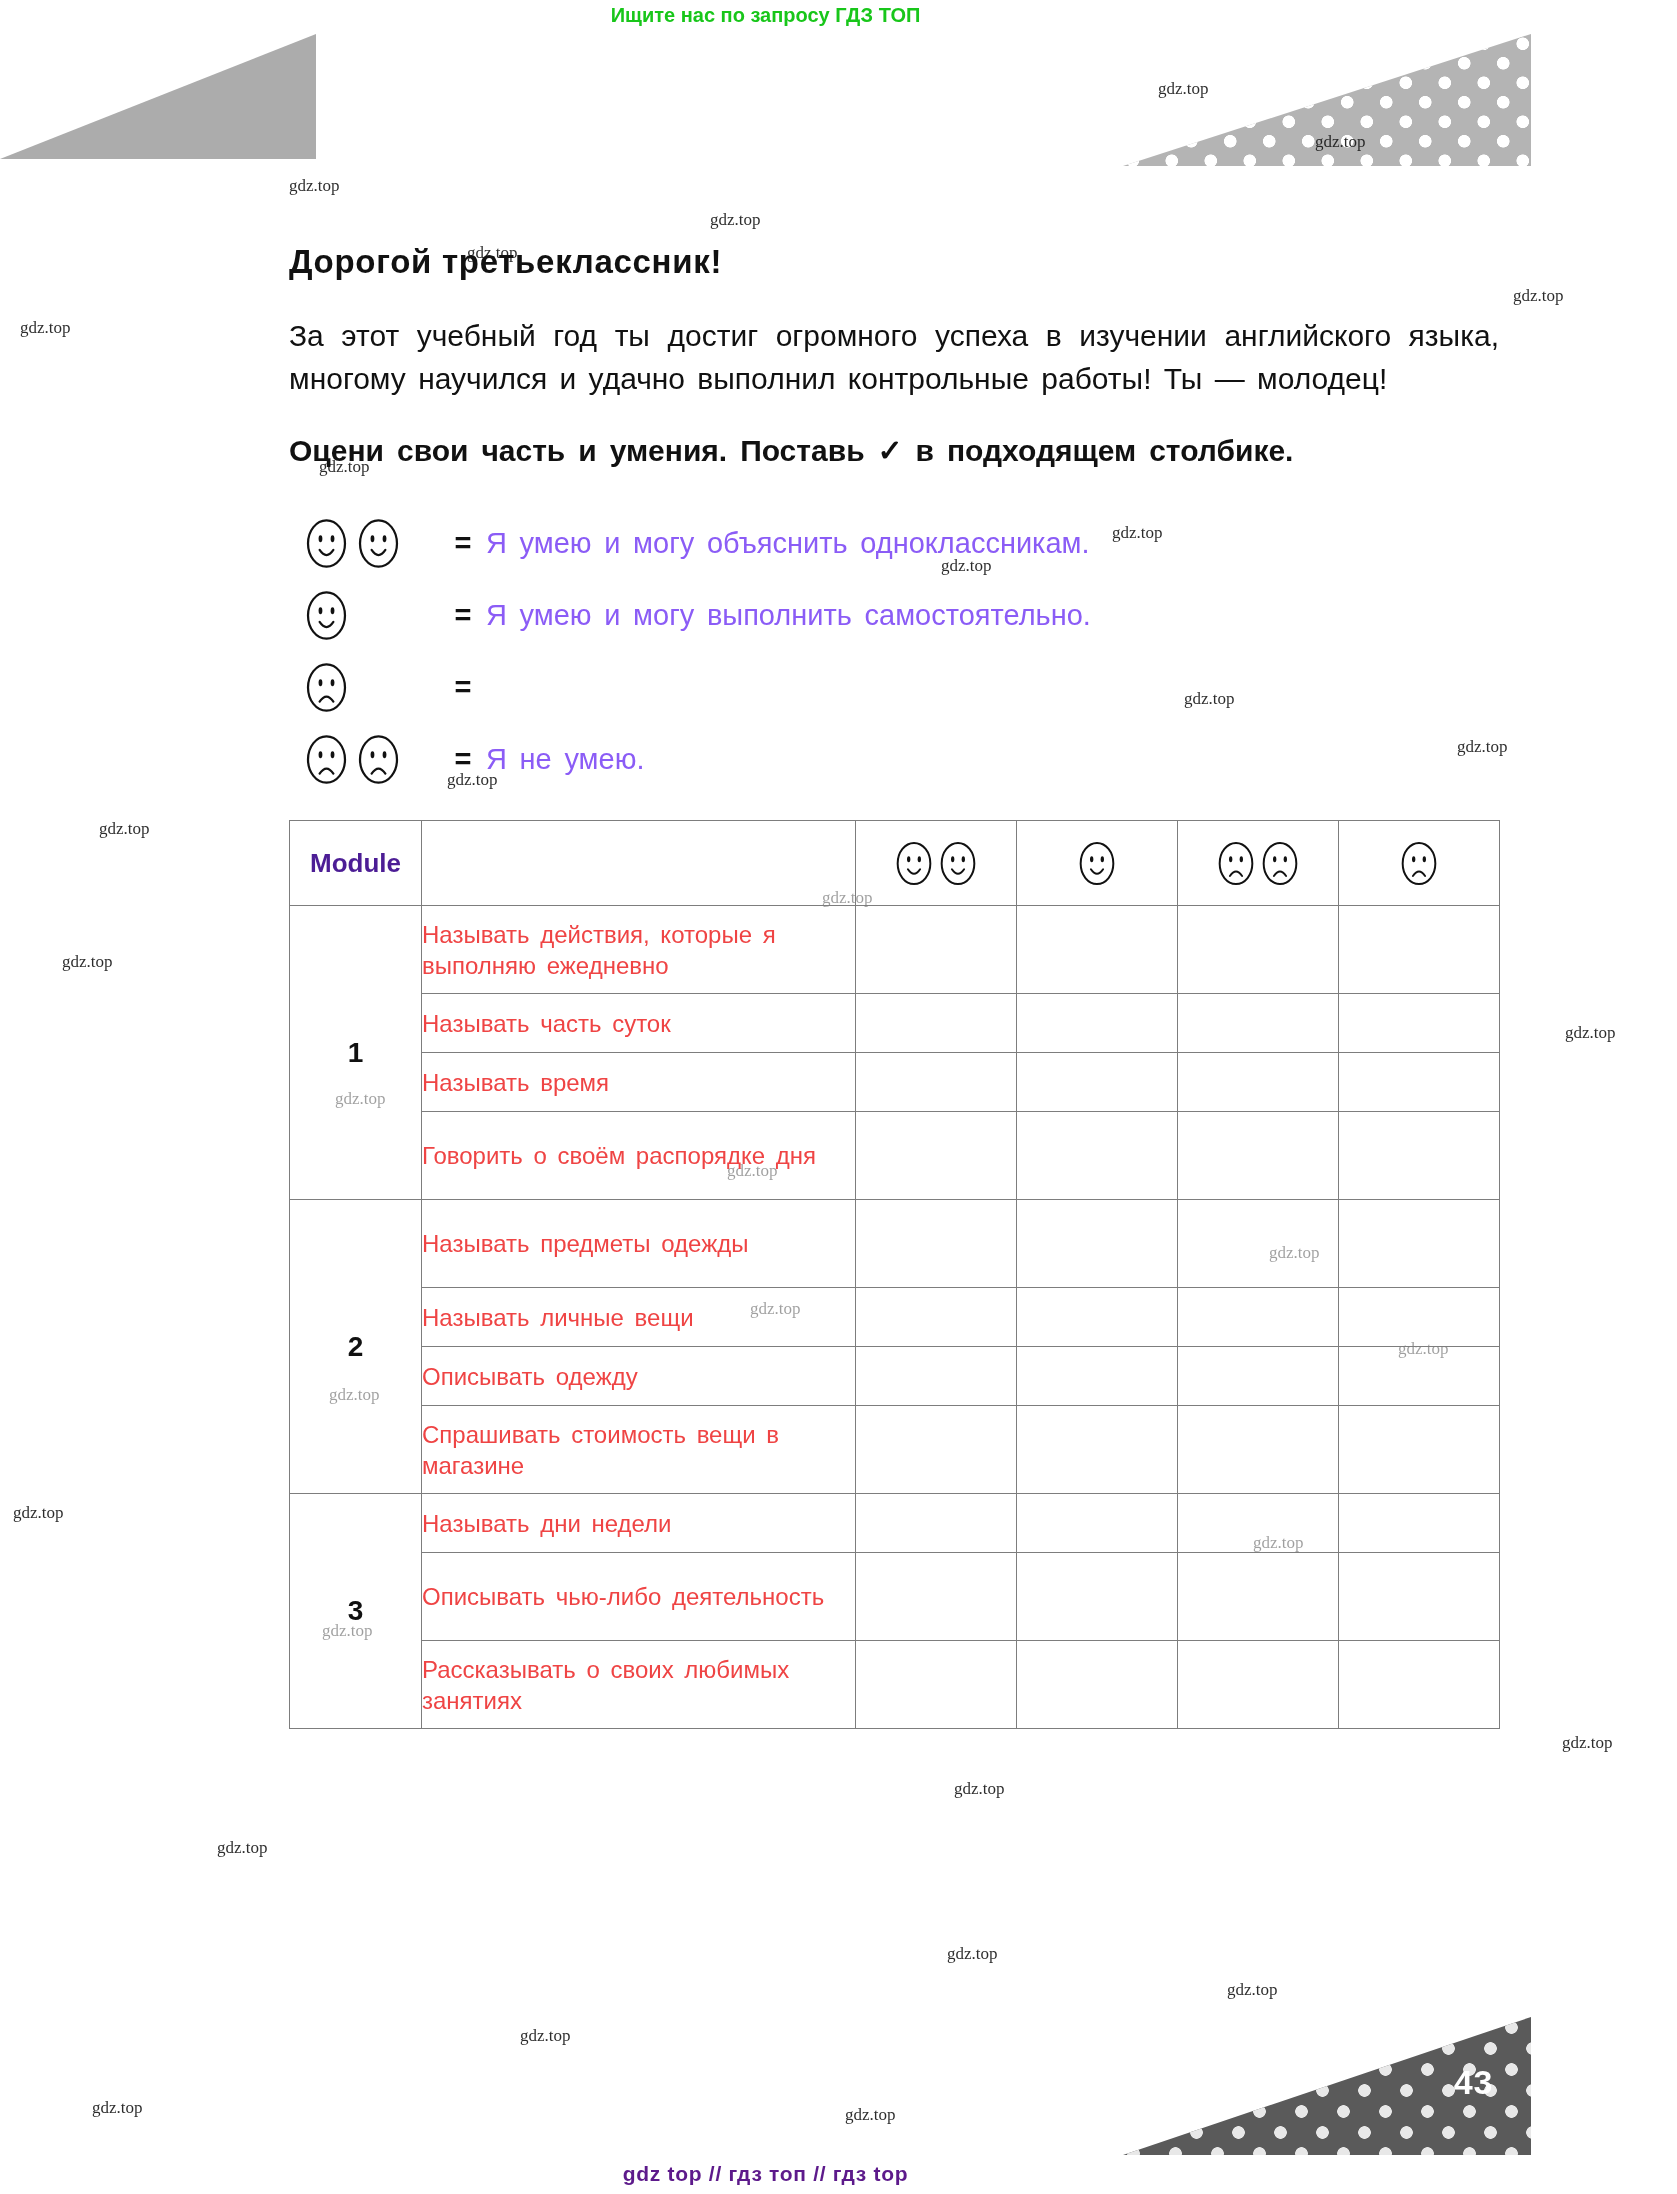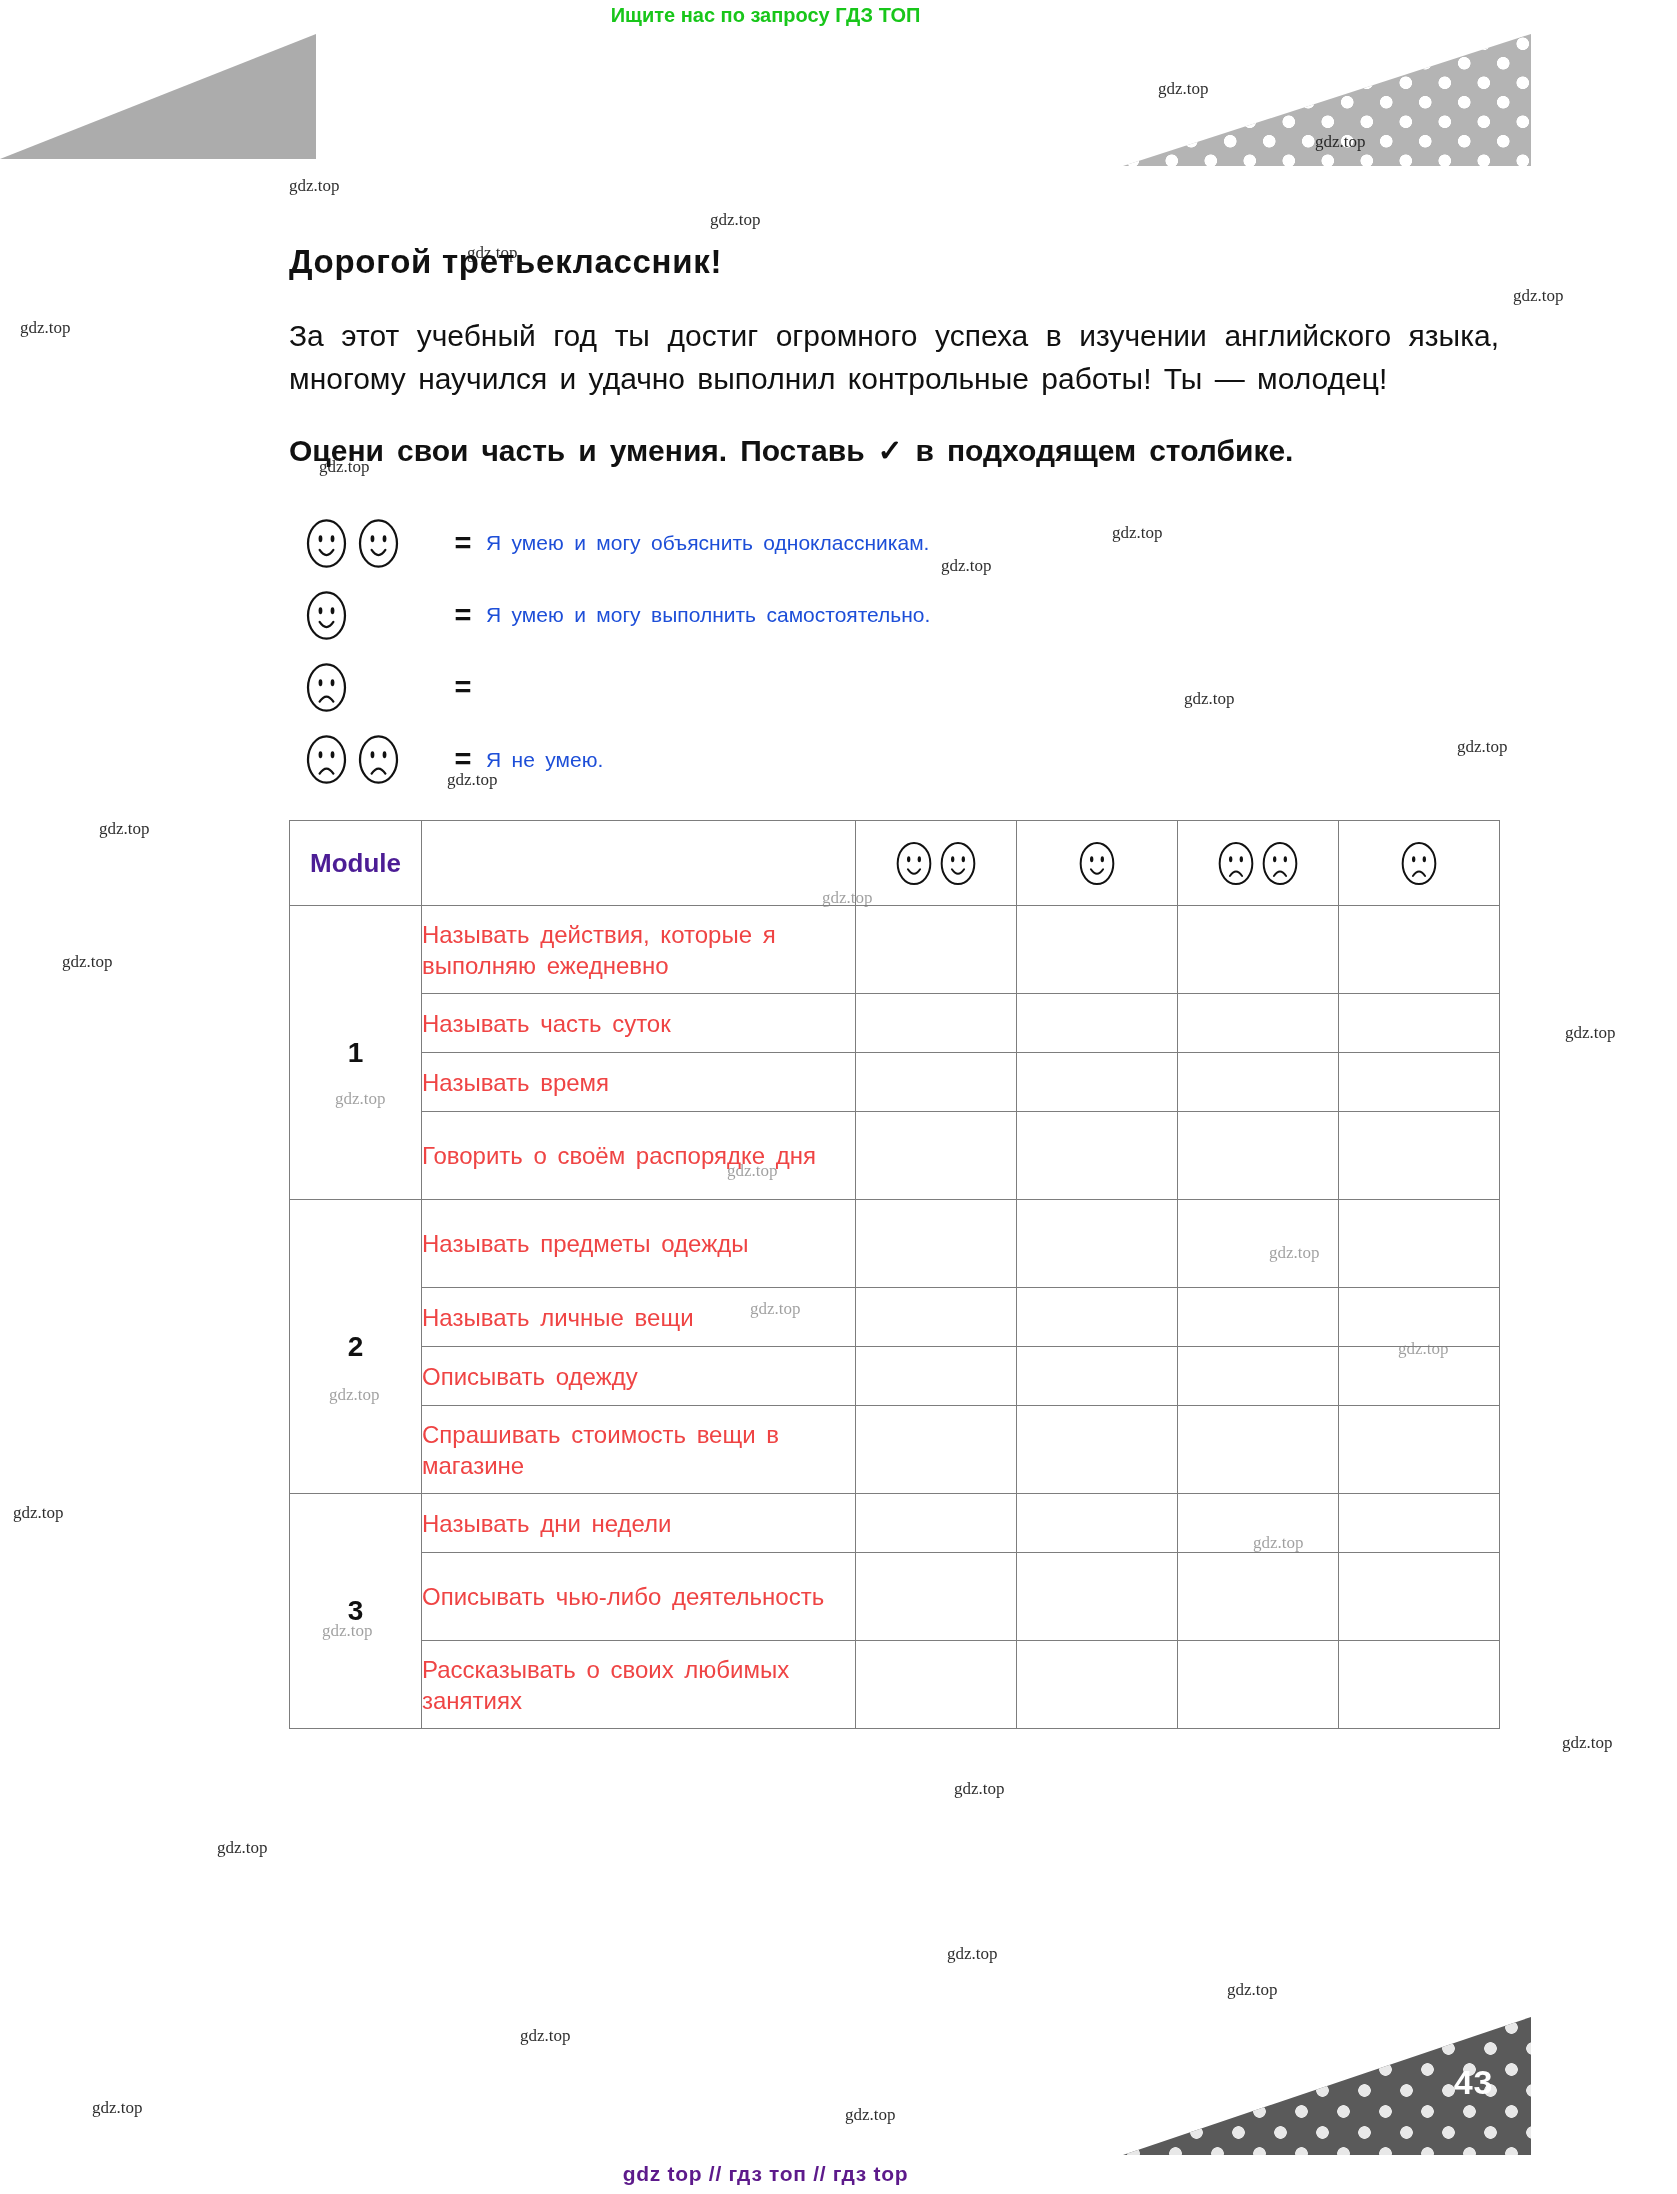--- a/index.html
+++ b/index.html
@@ -96,21 +96,21 @@
     height:63px;margin-bottom:9.2px;
   }
   .legend-faces{
     width:151px;display:flex;align-items:center;gap:9.2px;
     padding-left:16px;box-sizing:border-box;
   }
   .legend-eq{
     width:46px;font-size:29px;font-weight:bold;text-align:center;color:#111;
   }
   .legend-text{
-    font-size:21px;color:#1d4ed8;word-spacing:4.6px;white-space:nowrap;
+    font-size:29px;color:#8b5cf6;word-spacing:4.6px;white-space:nowrap;
   }
 
   
   .face{display:inline-block;line-height:0;}
   .face svg{display:block;}
 
   
   table.skills{
     border-collapse:collapse;
     width:1210px;

